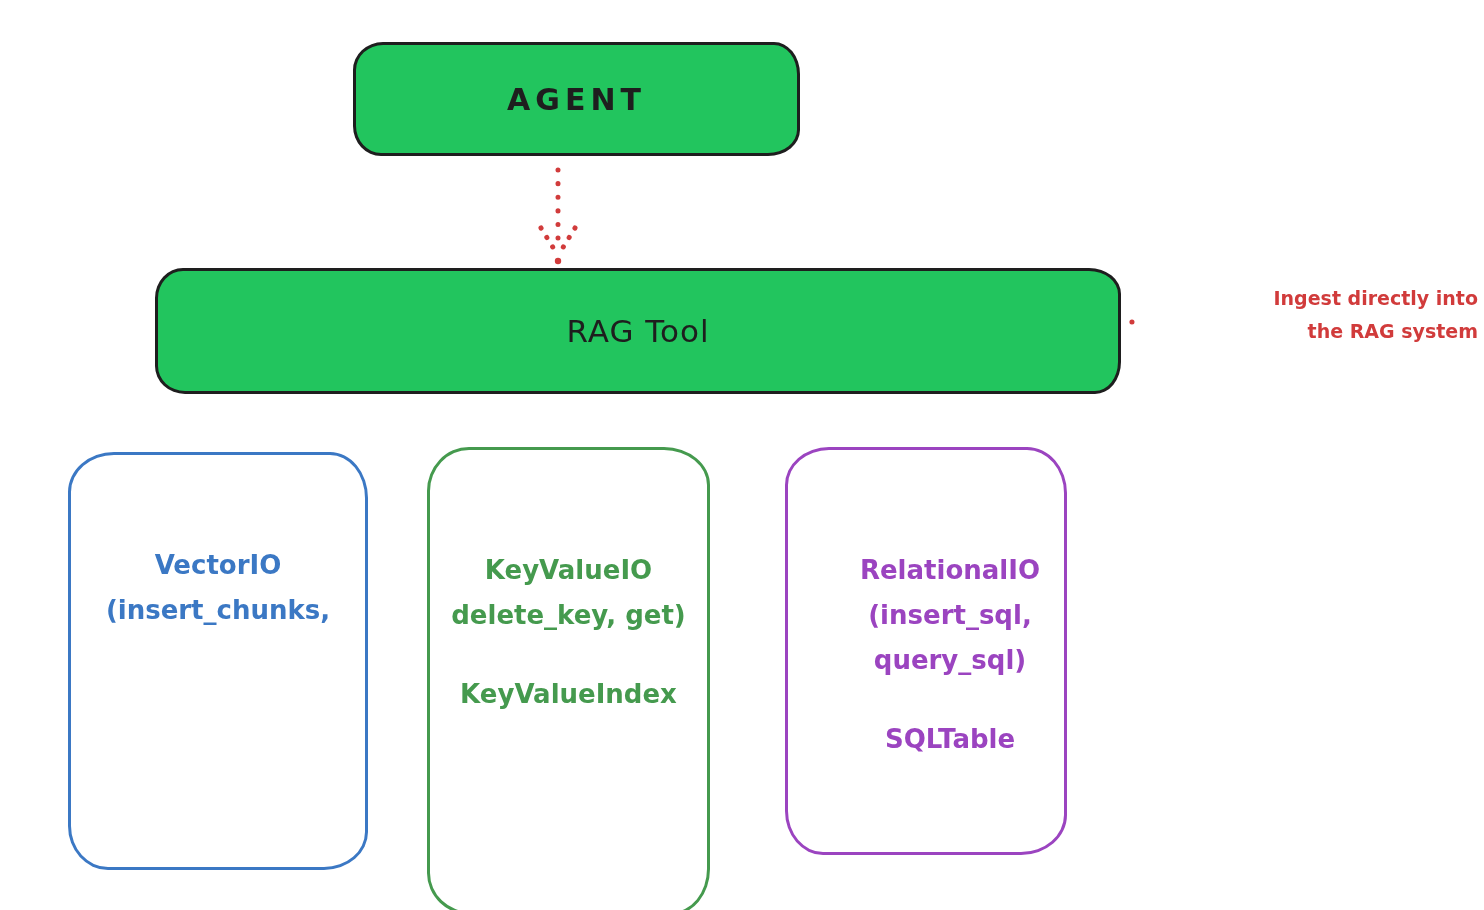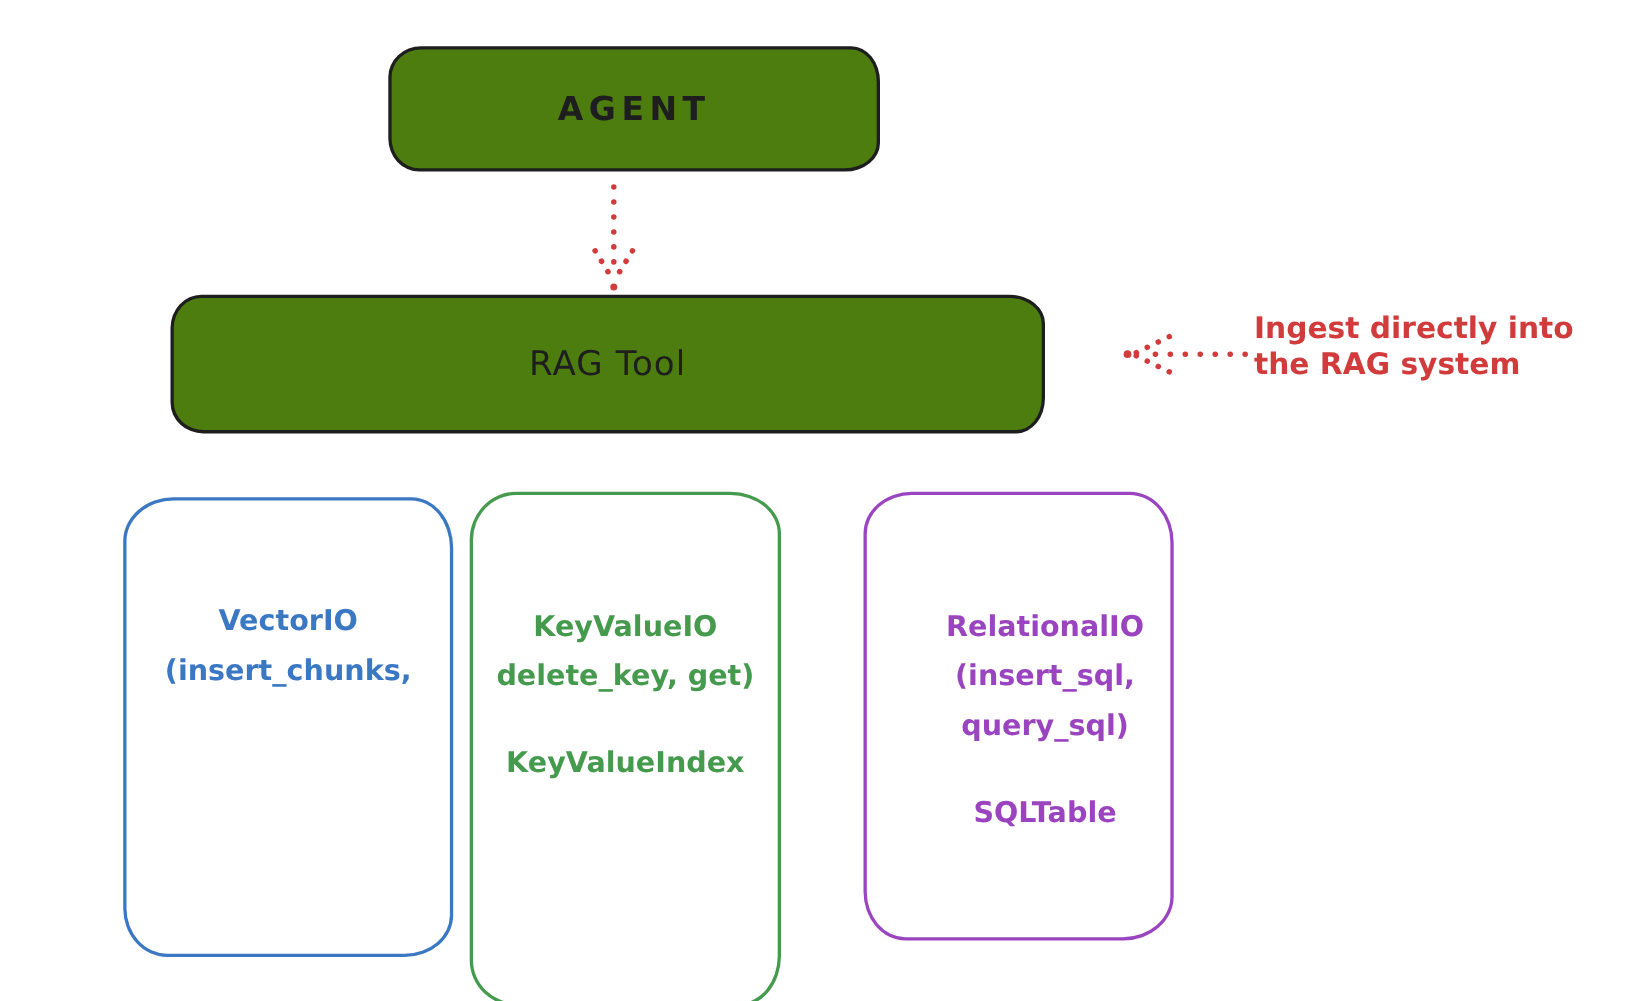--- a/index.html
+++ b/index.html
@@ -10,55 +10,54 @@
   #canvas {
     position: relative;
     width: 1484px;
     height: 910px;
     background: var(--c-background, #ffffff);
     font-family: "DejaVu Sans", "Liberation Sans", sans-serif;
     overflow: hidden;
   }
   .node {
     position: absolute;
-    background: #4d7c0f;
+    background: #22c55e;
     border: 3.5px solid var(--c-black, #1e1e1e);
     display: flex;
     align-items: center;
     justify-content: center;
     color: var(--c-black, #1e1e1e);
     box-sizing: border-box;
   }
   #agent-box {
     left: 353px; top: 42px; width: 447px; height: 114px;
     border-radius: 30px 26px 32px 28px / 28px 32px 26px 30px;
     font-size: 30px; font-weight: bold; letter-spacing: 5px;
   }
   #rag-tool-box {
-    left: 155px; top: 268px; width: 795px; height: 126px;
+    left: 155px; top: 268px; width: 966px; height: 126px;
     border-radius: 28px 32px 26px 30px / 30px 26px 32px 28px;
     font-size: 31px; font-weight: normal; letter-spacing: 1px;
   }
   .storage-box {
     position: absolute;
     background: #ffffff;
     border: 3.5px solid;
     box-sizing: border-box;
     text-align: center;
     font-weight: bold;
     font-size: 26px;
     line-height: 45px;
   }
   #vector-io-box {
     left: 68px; top: 452px; width: 300px; height: 418px;
     border-color: var(--c-blue, #3b78c4);
     color: var(--c-blue, #3b78c4);
     border-radius: 46px 38px 44px 40px / 40px 46px 38px 44px;
     padding-top: 88px;
-    margin-left: 44px;
   }
   #keyvalue-io-box {
     left: 427px; top: 447px; width: 283px; height: 468px;
     border-color: var(--c-green, #459a4e);
     color: var(--c-green, #459a4e);
     border-radius: 42px 46px 38px 44px / 44px 38px 46px 42px;
     padding-top: 98px;
   }
   #relational-io-box {
     left: 785px; top: 447px; width: 282px; height: 408px;
@@ -66,23 +65,23 @@
     color: var(--c-purple, #9b44c0);
     border-radius: 44px 40px 46px 38px / 38px 46px 40px 44px;
     padding-top: 98px;
     padding-left: 48px;
   }
   .spacer-sm { height: 22px; }
   .spacer-md { height: 34px; }
   #ingest-annotation {
     position: absolute;
     left: 1140px; top: 282px; width: 338px;
-    text-align: left;
+    text-align: right;
     color: var(--c-red, #d13b3b);
-    font-size: 27px;
+    font-size: 19px;
     font-weight: bold;
     line-height: 33px;
   }
   #arrow-layer {
     position: absolute;
     left: 0; top: 0; width: 1484px; height: 910px;
     pointer-events: none;
   }
   .red-dotted {
     stroke: var(--c-red, #d13b3b);

